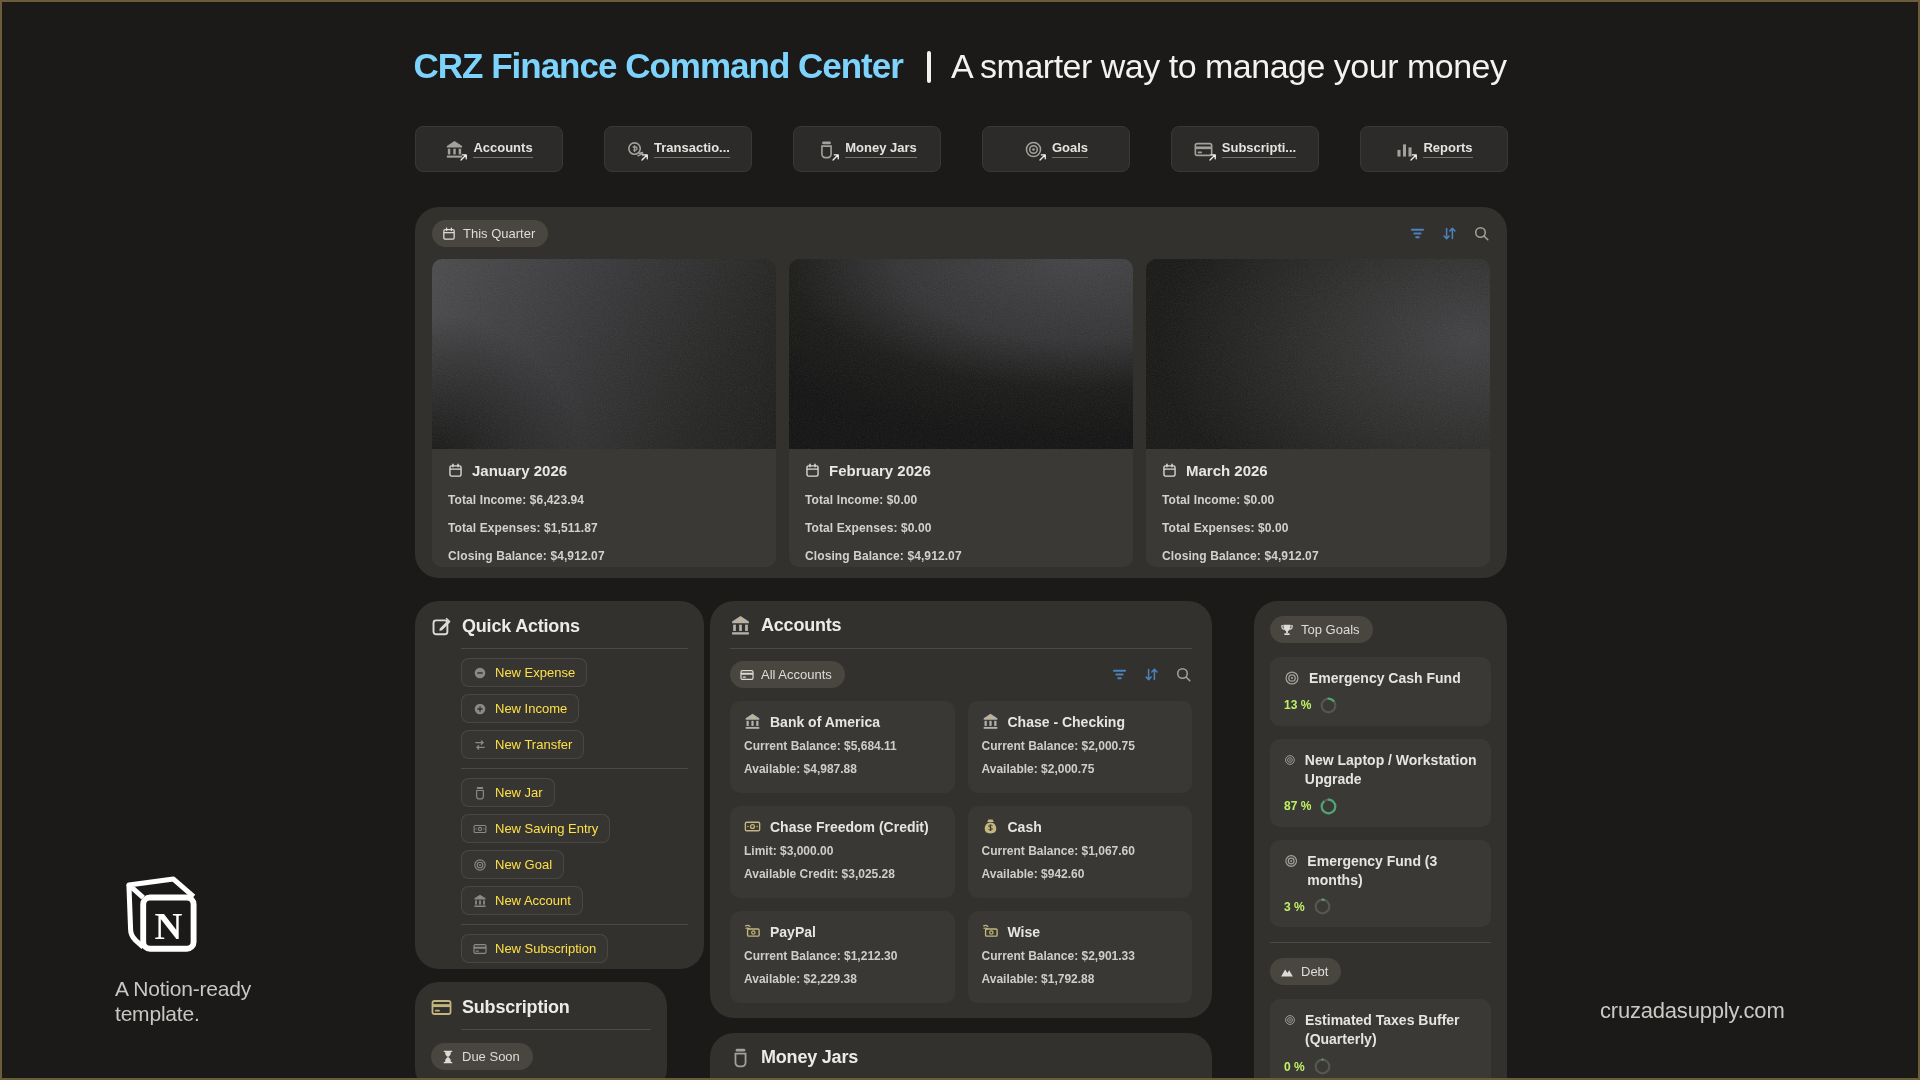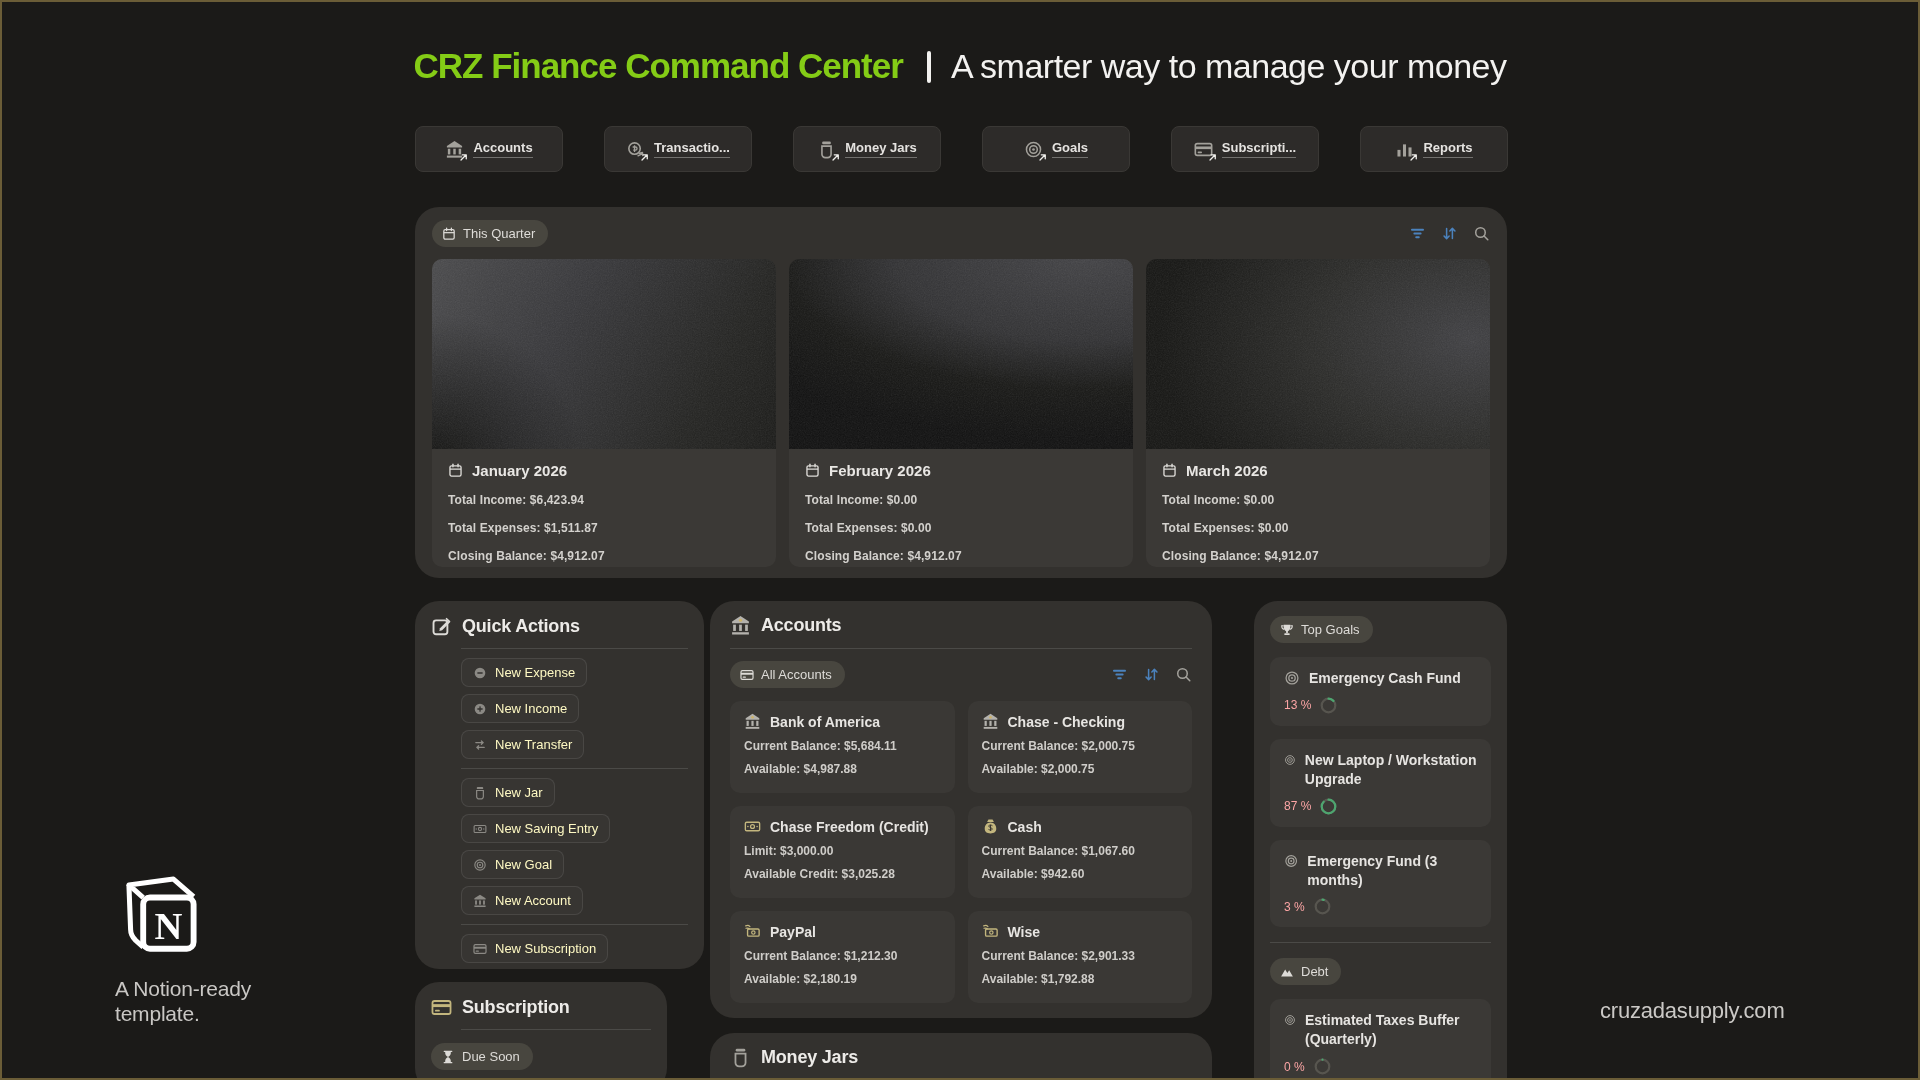--- a/index.html
+++ b/index.html
@@ -9,21 +9,21 @@
     background:#1b1a18; border:2px solid #6b5d37;
     font-family:"Liberation Sans", sans-serif; color:#e8e6e3;
   }
   .gray { color:#a3a19b; }
   .gold { color:#c3b67e; }
   .whiteic { color:#dddbd7; }
   .hr { height:1px; background:rgba(255,255,255,.12); }
 
   
   .page-title { position:absolute; top:44px; left:0; width:100%; text-align:center; white-space:nowrap; }
-  .t-bold { font-size:35px; font-weight:800; letter-spacing:-1px; color:#84cc16; }
+  .t-bold { font-size:35px; font-weight:800; letter-spacing:-1px; color:#7dd3fc; }
   .t-sep { display:inline-block; width:4px; height:32px; background:#f2f1ef; border-radius:2px; margin:0 20px 0 24px; vertical-align:-5px; }
   .t-light { font-size:34px; font-weight:400; letter-spacing:-0.5px; color:#f3f2f0; }
 
   
   .nav { position:absolute; top:124px; left:413px; width:1093px; display:flex; gap:41px; }
   .nav-btn { flex:1; height:46px; background:#2d2b29; border:1px solid #3a3835; border-radius:8px;
     display:flex; align-items:center; justify-content:center; gap:9px; cursor:pointer; }
   .nav-ic { position:relative; width:19px; height:19px; }
   .nav-ic svg.main { width:19px; height:19px; }
   .nav-ic .ne { position:absolute; right:-5px; bottom:-4px; width:11px; height:11px; color:#f0efec; }
@@ -58,21 +58,21 @@
   .month-title svg { width:15px; height:15px; }
   .month-body p { font-size:12px; font-weight:700; color:#d3d1cd; margin-top:14px; letter-spacing:0.1px; }
 
   
   .qa { left:413px; top:599px; width:289px; height:368px; padding:15px 16px; }
   .qa-inner { margin-left:30px; margin-top:11px; }
   .qa-group { display:flex; flex-direction:column; align-items:flex-start; gap:7px; padding:9px 0; }
   .qa-btn { display:inline-flex; align-items:center; gap:8px; background:rgba(255,255,255,.025);
     border:1px solid rgba(255,255,255,.09); border-radius:8px; padding:6px 11px; cursor:pointer; }
   .qa-btn svg { width:14px; height:14px; color:#8b8984; }
-  .qa-btn span { font-size:13px; font-weight:400; color:#fef9c3; }
+  .qa-btn span { font-size:13px; font-weight:400; color:#fde047; }
 
   
   .subs { left:413px; top:980px; width:252px; height:110px; padding:15px 16px; }
   .subs .hr { margin-left:30px; margin-top:11px; }
   .subs .pill { margin-top:13px; margin-left:0; }
 
   
   .accounts { left:708px; top:599px; width:502px; height:417px; padding:14px 20px; }
   .accounts .hr { margin-top:12px; }
   .acc-toolbar { display:flex; justify-content:space-between; align-items:center; margin-top:12px; }
@@ -85,21 +85,21 @@
   
   .jars { left:708px; top:1031px; width:502px; height:70px; padding:14px 20px; }
 
   
   .goals { left:1252px; top:599px; width:253px; height:500px; padding:15px 16px; }
   .goal-list { display:flex; flex-direction:column; gap:13px; margin-top:14px; }
   .goal-card { background:#3b3936; border-radius:10px; padding:12px 14px; }
   .goal-name { display:flex; gap:9px; font-size:14px; font-weight:700; color:#e6e4e1; line-height:1.35; }
   .goal-name svg { width:16px; height:16px; margin-top:1px; }
   .goal-prog { display:flex; align-items:center; gap:9px; margin-top:9px; }
-  .goal-prog b { font-size:12px; font-weight:400; color:#fca5a5;text-align:center; }
+  .goal-prog b { font-size:12px; font-weight:700; color:#bef264;text-align:center; }
   .ring { width:17px; height:17px; transform:rotate(-90deg); }
   .ring-bg { fill:none; stroke:#57554f; stroke-width:2.6; }
   .ring-fg { fill:none; stroke:#4da56f; stroke-width:2.6; stroke-linecap:round; }
   .goals .hr { margin:15px 0; }
 
   
   .notion-logo { position:absolute; left:116px; top:872px; width:84px; height:84px; }
   .brand { position:absolute; left:113px; top:974px; font-size:21px; color:#c9c7c4; line-height:25px; letter-spacing:-0.2px; }
   .website { position:absolute; left:1598px; top:996px; font-size:22px; color:#cbc9c6; letter-spacing:-0.2px; }
 </style>
@@ -521,21 +521,21 @@
         <p>Available: $942.60</p>
       </div>
       <div class="acc-card">
         <div class="acc-name">
             <svg class="gold">
               <use href="#i-wing"></use>
             </svg>
             <span>PayPal</span>
           </div>
         <p>Current Balance: $1,212.30</p>
-        <p>Available: $2,180.19</p>
+        <p>Available: $2,229.38</p>
       </div>
       <div class="acc-card">
         <div class="acc-name">
             <svg class="gold">
               <use href="#i-wing"></use>
             </svg>
             <span>Wise</span>
           </div>
         <p>Current Balance: $2,901.33</p>
         <p>Available: $1,792.88</p>

